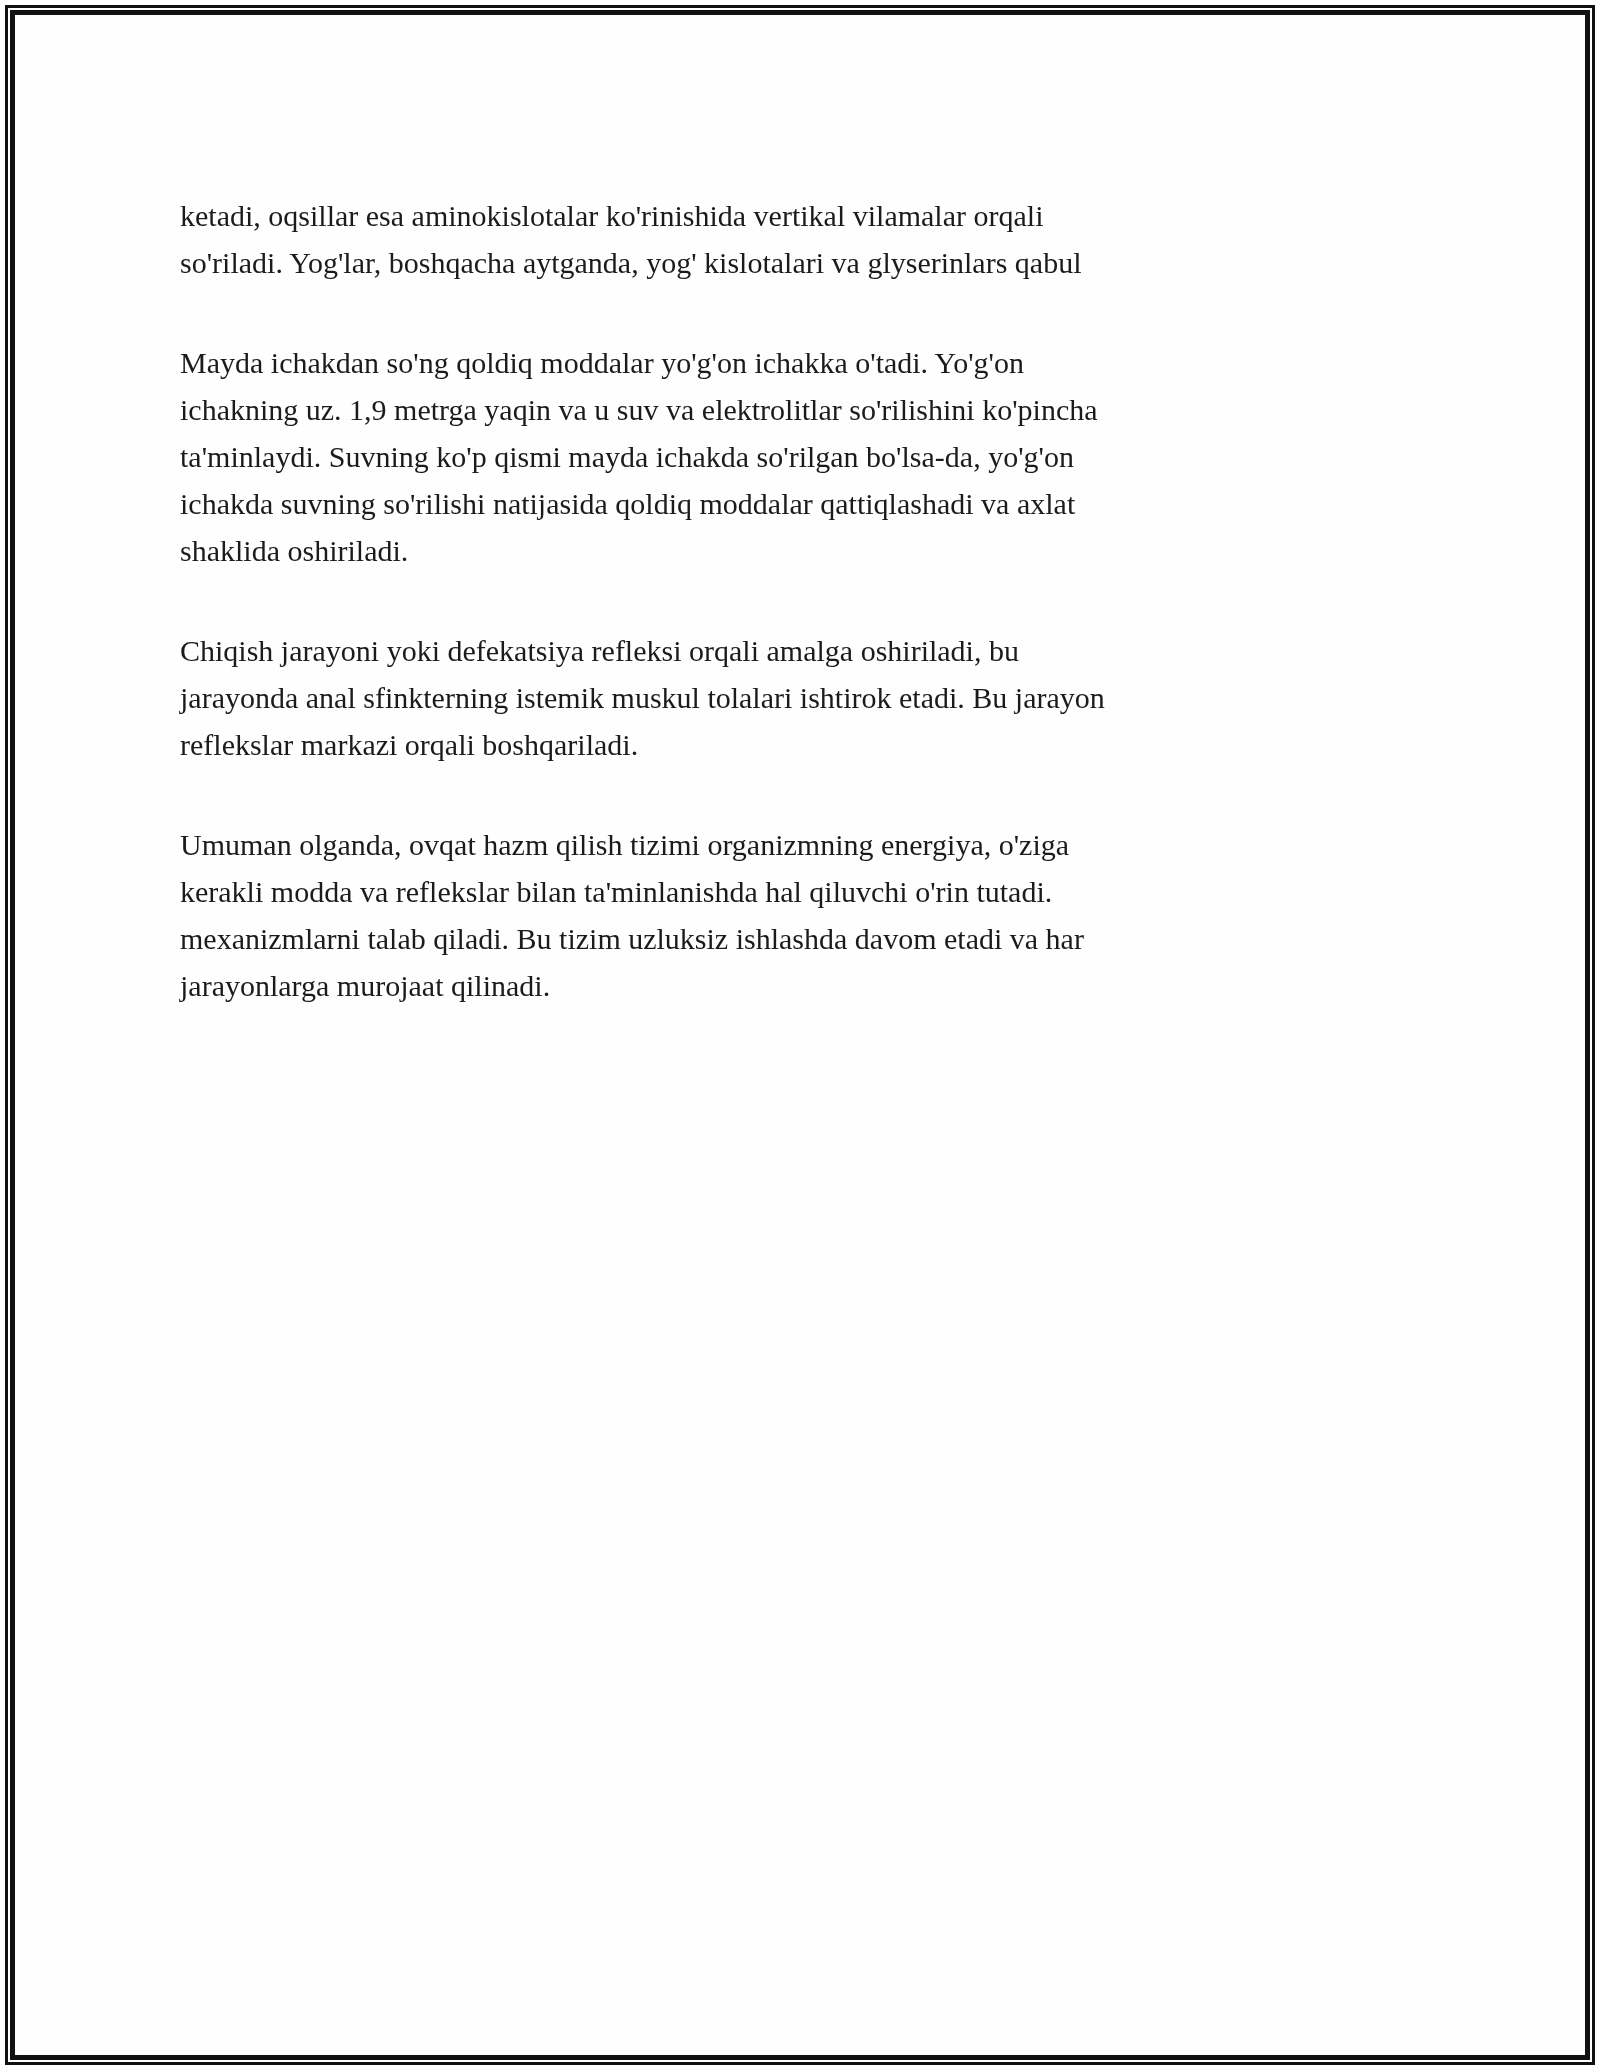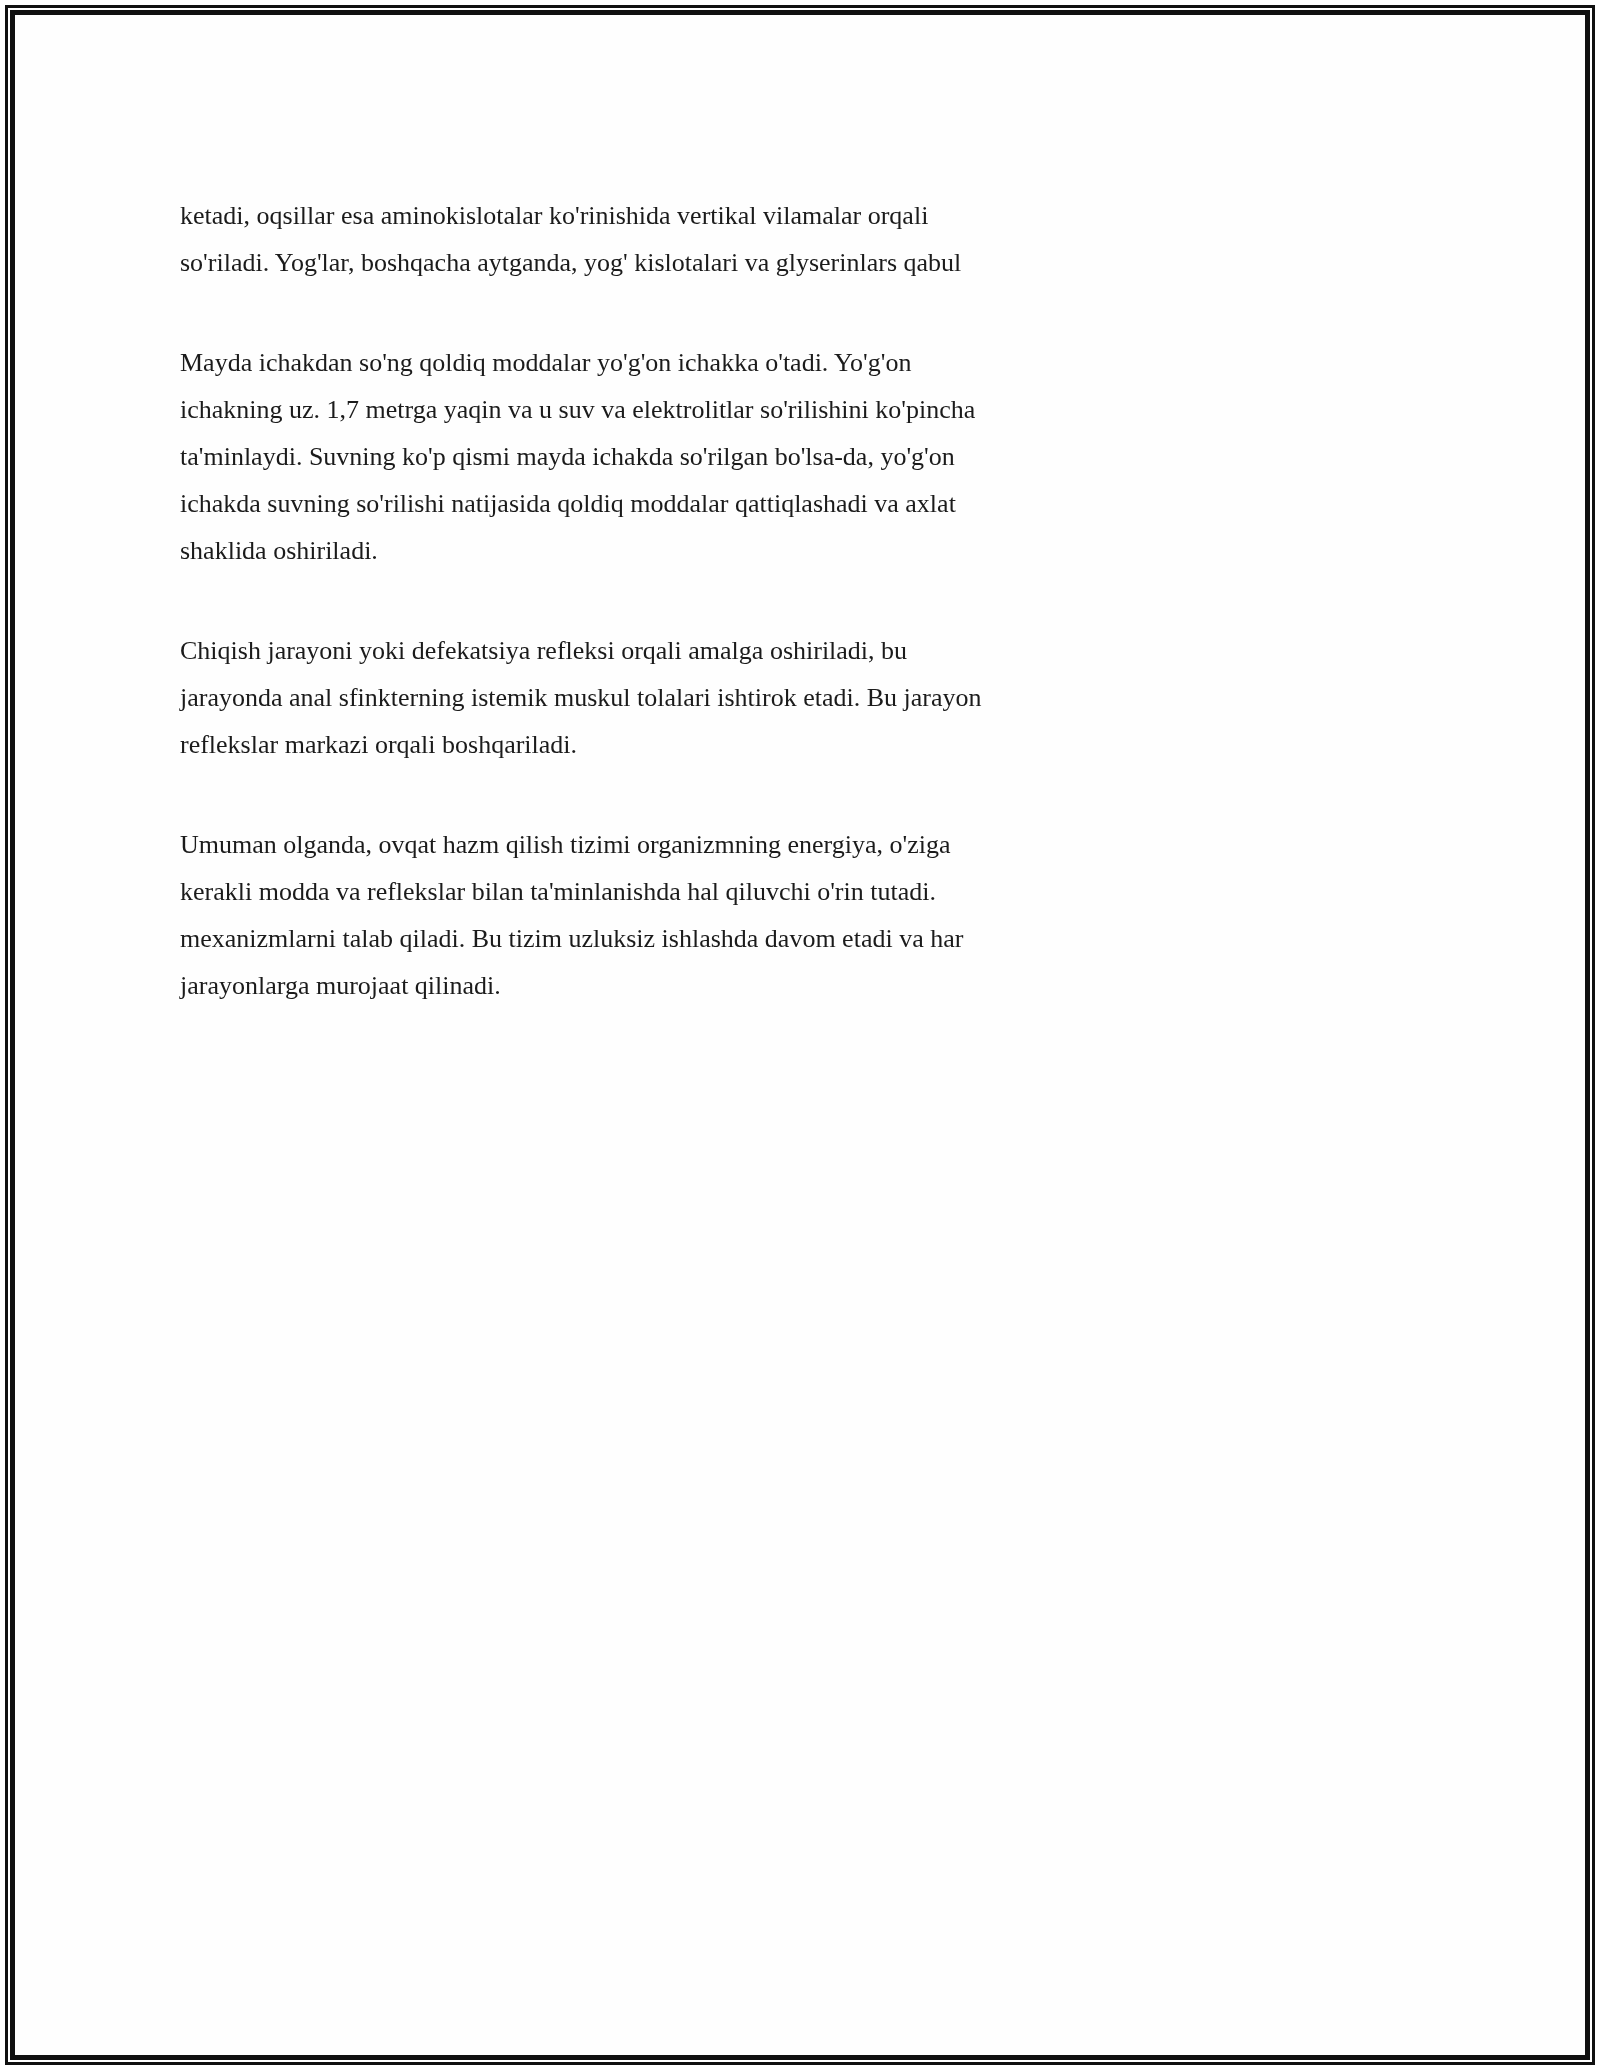--- a/index.html
+++ b/index.html
@@ -25,21 +25,21 @@
     box-sizing: border-box;
     height: 100%;
     border: 5px solid #101010;
     overflow: hidden;
     background: #fefefe;
   }
   .content {
     box-sizing: border-box;
     padding: 177px 116px 0 165px;
     font-family: "Liberation Serif", "DejaVu Serif", serif;
-    font-size: 26px;
+    font-size: 30px;
     color: #1b1b1b;
   }
   .para {
     margin: 0 0 53px 0;
     padding: 0;
   }
   .line {
     display: block;
     line-height: 47px;
     white-space: nowrap;
@@ -53,21 +53,21 @@
     <div class="inner-frame">
       <div class="content">
 
         <p class="para">
           <span class="line">ketadi, oqsillar esa aminokislotalar ko'rinishida vertikal vilamalar orqali</span>
           <span class="line">so'riladi. Yog'lar, boshqacha aytganda, yog' kislotalari va glyserinlars qabul</span>
         </p>
 
         <p class="para">
           <span class="line">Mayda ichakdan so'ng qoldiq moddalar yo'g'on ichakka o'tadi. Yo'g'on</span>
-          <span class="line">ichakning uz. 1,7 metrga yaqin va u suv va elektrolitlar so'rilishini ko'pincha</span>
+          <span class="line">ichakning uz. 1,9 metrga yaqin va u suv va elektrolitlar so'rilishini ko'pincha</span>
           <span class="line">ta'minlaydi. Suvning ko'p qismi mayda ichakda so'rilgan bo'lsa-da, yo'g'on</span>
           <span class="line">ichakda suvning so'rilishi natijasida qoldiq moddalar qattiqlashadi va axlat</span>
           <span class="line">shaklida oshiriladi.</span>
         </p>
 
         <p class="para">
           <span class="line">Chiqish jarayoni yoki defekatsiya refleksi orqali amalga oshiriladi, bu</span>
           <span class="line">jarayonda anal sfinkterning istemik muskul tolalari ishtirok etadi. Bu jarayon</span>
           <span class="line">reflekslar markazi orqali boshqariladi.</span>
         </p>

